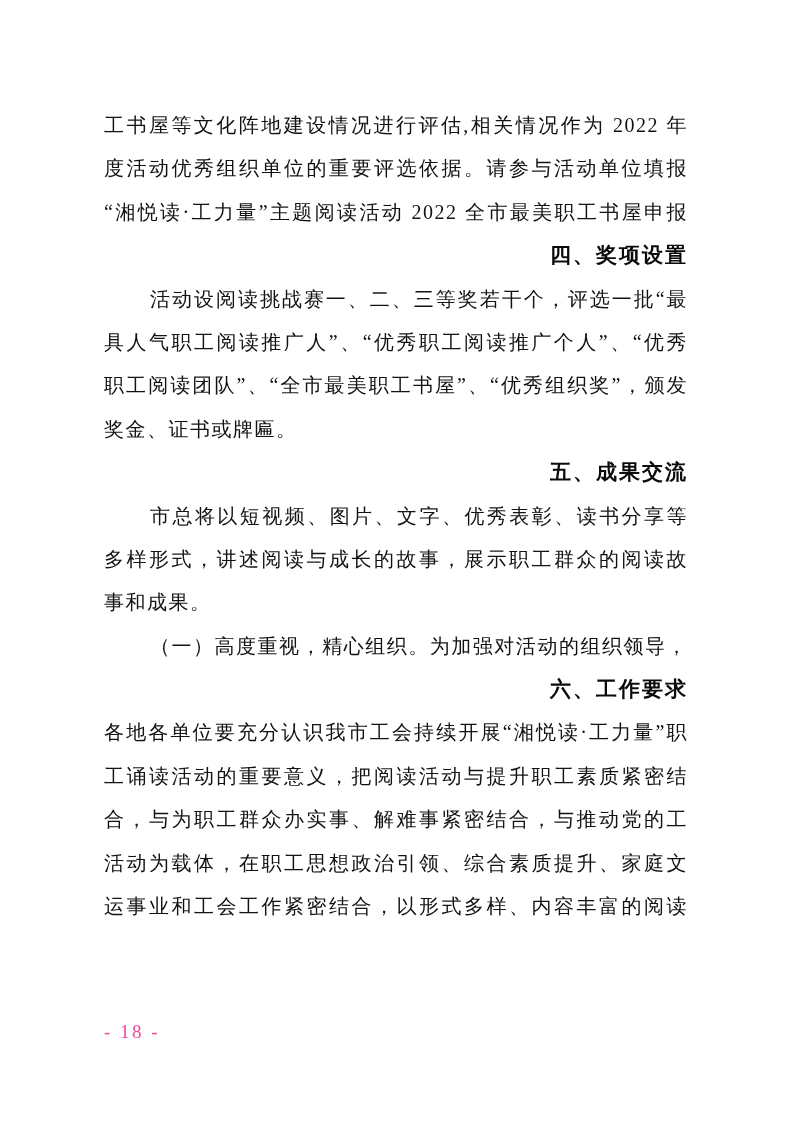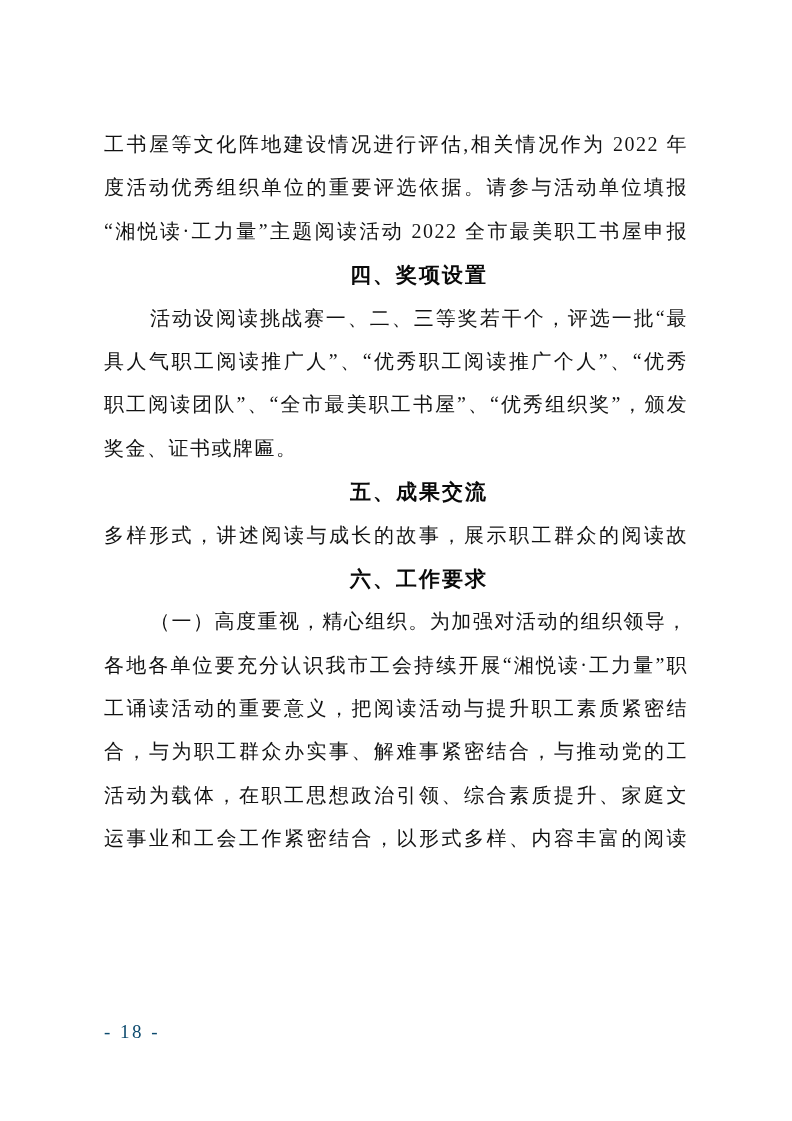--- a/index.html
+++ b/index.html
@@ -12,21 +12,21 @@
     width: 792px;
     height: 1121px;
     background: #ffffff;
     overflow: hidden;
     font-family: "Liberation Serif", "DejaVu Serif", serif;
     color: #121212;
   }
   .content {
     position: absolute;
     left: 104px;
-    top: 123px;
+    top: 104px;
     width: 584px;
   }
   .line {
     box-sizing: border-box;
     width: 584px;
     height: 43.4px;
     line-height: 43.4px;
     font-size: 20px;
     letter-spacing: 1.5px;
     white-space: nowrap;
@@ -35,63 +35,65 @@
     overflow: hidden;
   }
   .line.left {
     text-align: left;
     text-align-last: auto;
   }
   .line.indent {
     padding-left: 46px;
   }
   .line.heading {
-    font-family: Liberation Sans, sans-serif;
+    font-family: Liberation Serif, serif;
     font-weight: 700;
     font-size: 21px;
     letter-spacing: 2px;
     color: #0a0a0a;
-    text-align: center;
+    text-align: right;
     text-align-last: auto;
     padding-left: 46px;
   }
   .page-number {
     position: absolute;
     left: 104px;
     top: 1018px;
     height: 28px;
     line-height: 28px;
     font-size: 19px;
     letter-spacing: 2.5px;
-    color: #0c4a6e;
+    color: #ec4899;
   }
 </style>
 </head>
 <body>
 
 <div class="page">
   <div class="content">
 
     <div class="line">工书屋等文化阵地建设情况进行评估,相关情况作为 2022 年</div>
     <div class="line">度活动优秀组织单位的重要评选依据。请参与活动单位填报</div>
     <div class="line">“湘悦读·工力量”主题阅读活动 2022 全市最美职工书屋申报</div>
 
     <div class="line heading">四、奖项设置</div>
     <div class="line indent">活动设阅读挑战赛一、二、三等奖若干个，评选一批“最</div>
     <div class="line">具人气职工阅读推广人”、“优秀职工阅读推广个人”、“优秀</div>
     <div class="line">职工阅读团队”、“全市最美职工书屋”、“优秀组织奖”，颁发</div>
     <div class="line left">奖金、证书或牌匾。</div>
 
     <div class="line heading">五、成果交流</div>
+    <div class="line indent">市总将以短视频、图片、文字、优秀表彰、读书分享等</div>
     <div class="line">多样形式，讲述阅读与成长的故事，展示职工群众的阅读故</div>
+    <div class="line left">事和成果。</div>
 
-    <div class="line heading">六、工作要求</div>
     <div class="line indent">
       <span class="kai">（一）高度重视，精心组织。</span><span>为加强对活动的组织领导，</span>
     </div>
+    <div class="line heading">六、工作要求</div>
     <div class="line">各地各单位要充分认识我市工会持续开展“湘悦读·工力量”职</div>
     <div class="line">工诵读活动的重要意义，把阅读活动与提升职工素质紧密结</div>
     <div class="line">合，与为职工群众办实事、解难事紧密结合，与推动党的工</div>
     <div class="line">活动为载体，在职工思想政治引领、综合素质提升、家庭文</div>
     <div class="line">运事业和工会工作紧密结合，以形式多样、内容丰富的阅读</div>
 
   </div>
 
   <div class="page-number">- 18 -</div>
 </div>

